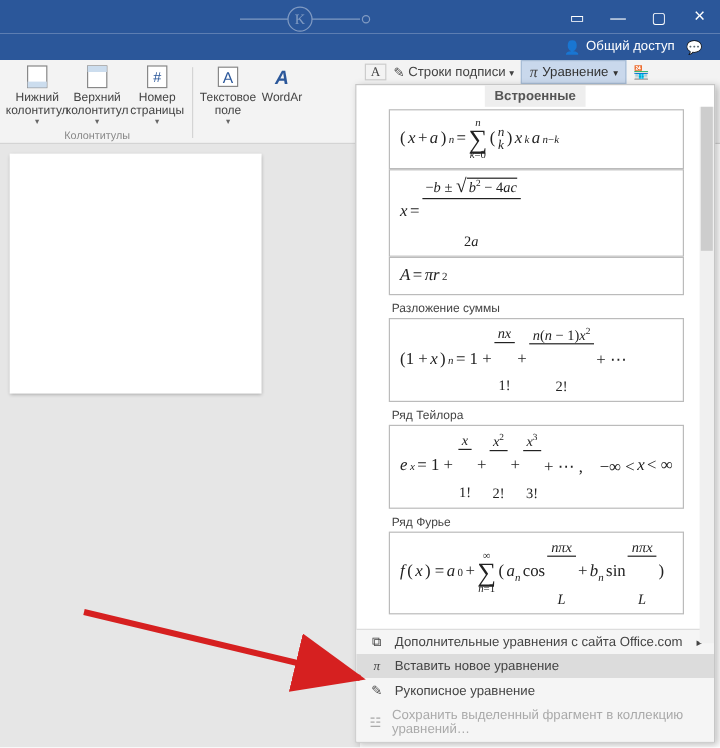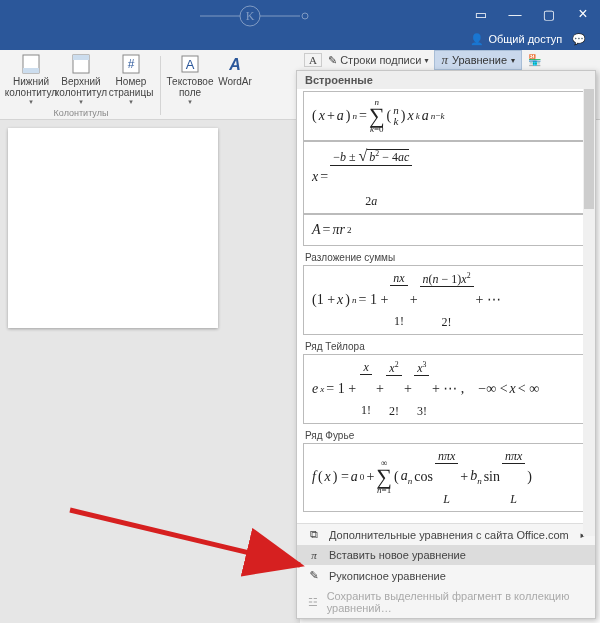--- a/index.html
+++ b/index.html
@@ -19,21 +19,21 @@
 .ritem .ico { width: 20px; height: 20px; margin-bottom: 2px; display: flex; align-items: center; justify-content: center; }
 .ritem .drop { font-size: 7px; color: #666; }
 .glabel { font-size: 9px; color: #888; margin-top: auto; padding-bottom: 2px; }
 .sep { width: 1px; background: #d4d4d4; margin: 4px 2px; }
 .toprow { position: absolute; top: 50px; left: 300px; right: 6px; height: 20px; display: flex; align-items: center; gap: 6px; padding: 0 4px; background: #f3f3f3; }
 .toprow .sp { color: #444; font-size: 11px; display: flex; align-items: center; gap: 3px; }
 .eqbtn { background: #c9d8ec; border: 1px solid #a8bdd6; padding: 1px 6px; display: flex; align-items: center; gap: 4px; font-size: 11px; color: #333; }
 .eqbtn .pi { font-family: "Cambria Math", serif; font-style: italic; font-size: 13px; color: #444; }
 .docarea { position: absolute; top: 120px; left: 0; width: 300px; bottom: 0; background: #e6e6e6; }
 .page { position: absolute; top: 8px; left: 8px; width: 210px; height: 200px; background: #fff; box-shadow: 0 1px 3px rgba(0,0,0,.3); }
-.dropdown { position: absolute; top: 70px; left: 296px; right: 4px; bottom: 4px; background: #fff; border: 1px solid #c6c6c6; box-shadow: 2px 2px 6px rgba(0,0,0,.25); display: flex; flex-direction: column; }
+.dropdown { position: absolute; top: 70px; left: 296px; right: 4px; bottom: 4px; background: #fff; border: 1px solid #c6c6c6; box-shadow: 2px 2px 6px rgba(0,0,0,.25); display: flex; flex-direction: column; align-items: center; }
 .dd-head { background: #eee; padding: 3px 8px; font-size: 11px; color: #555; font-weight: 600; }
 .dd-scroll { flex: 1; overflow: hidden; padding: 2px 4px 2px 6px; }
 .eqlabel { font-size: 10px; color: #444; margin: 6px 2px 2px 2px; }
 .eqbox { border: 1px solid #bbb; padding: 6px 8px; background: #fff; font-family: "Cambria Math", serif; font-size: 14px; color: #222; min-height: 32px; display: flex; align-items: center; }
 .eqbox .math { display: flex; align-items: center; gap: 2px; white-space: nowrap; }
 .frac { display: inline-flex; flex-direction: column; align-items: center; font-size: 12px; line-height: 1; vertical-align: middle; gap: 28px; }
 .frac .n { border-bottom: 1px solid #222; padding: 0 3px 1px; }
 .frac .d { padding: 1px 3px 0; }
 .sum { display: inline-flex; flex-direction: column; align-items: center; font-size: 9px; line-height: 1; }
 .sum .sig { font-size: 22px; line-height: .8; }

